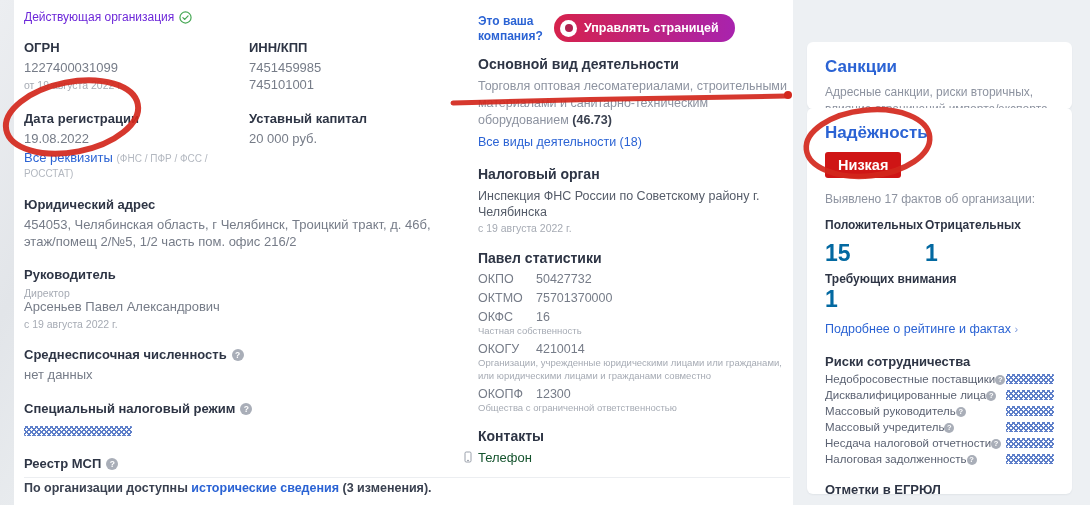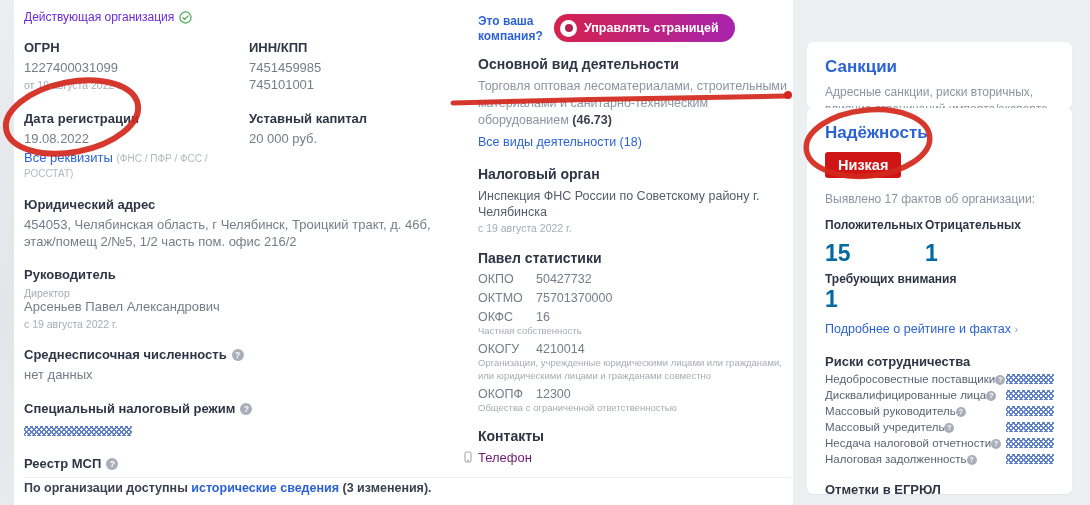--- a/index.html
+++ b/index.html
@@ -48,21 +48,21 @@
   .activity-text { font-size:12.5px; color:#8d93a0; line-height:1.35; }
   .activity-code { color:#3a4150; font-weight:bold; }
   .mid-link { font-size:12.5px; margin-top:6px; display:inline-block; }
   .mid-section { margin-top:16px; }
   .mid-value { font-size:12.5px; color:#555c69; line-height:1.3; }
   .code-row { display:flex; font-size:12.5px; color:#767c88; margin-top:5px; }
   .code-key { width:58px; flex:0 0 auto; }
   .code-note { font-size:9.5px; color:#a6abb4; line-height:1.3; margin-top:1px; }
   .contact-row { position:relative; margin-top:10px; }
   .contact-icon { position:absolute; left:-16px; top:1px; width:12px; height:12px; color:#9aa0ab; }
-  .contact-label { font-size:13px; color:#701a75; }
+  .contact-label { font-size:13px; color:#14532d; }
   .contact-value { font-size:12.5px; color:#9aa0ab; margin-top:5px; }
 
   
   .footer-divider { position:absolute; left:24px; top:477px; width:766px; height:1px; background:#eceef1; }
   .footer { position:absolute; left:24px; top:481px; font-size:12.5px; color:#3a4150; font-weight:bold; }
 
   
   .right-panel { position:absolute; left:793px; top:0; width:297px; height:505px; background:#edf0f3; }
   .card { position:absolute; left:14px; width:265px; background:#fff; border-radius:6px;
     box-shadow:0 1px 2px rgba(40,50,70,.06); padding:15px 18px; }

